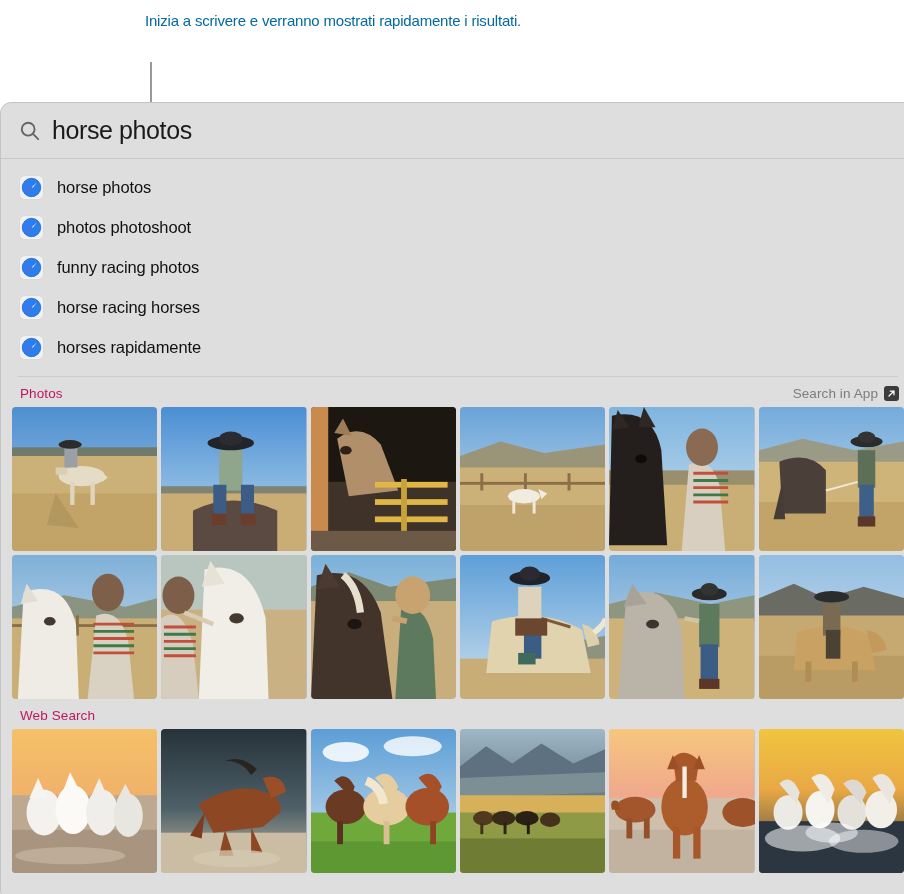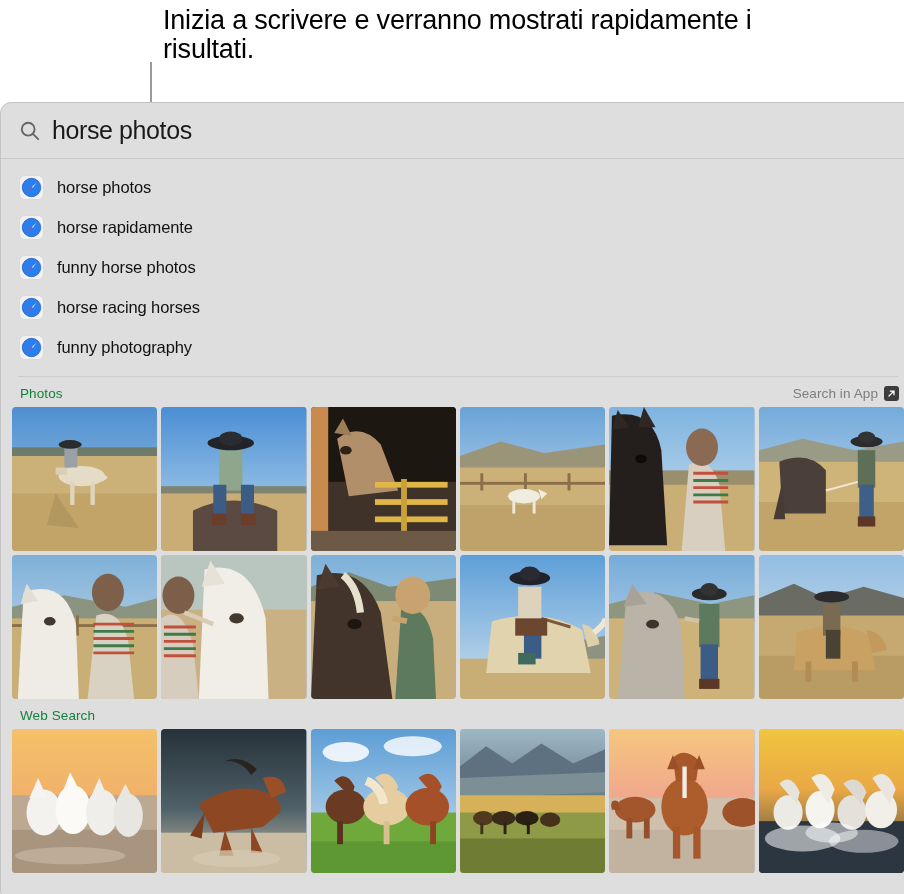--- a/index.html
+++ b/index.html
@@ -11,26 +11,26 @@
     width: 904px;
     height: 894px;
     font-family: "Liberation Sans", sans-serif;
     overflow: hidden;
     position: relative;
   }
 
   
   .callout {
     position: absolute;
-    left: 163px;
+    left: 145px;
     top: 6px;
     width: 660px;
-    font-size: 27px;
+    font-size: 15px;
     line-height: 29px;
-    color: #000000;
+    color: #0369a1;
     letter-spacing: -0.2px;
   }
   .callout-line {
     position: absolute;
     left: 150px;
     top: 62px;
     width: 2px;
     height: 42px;
     background: #9a9a9a;
   }
@@ -108,21 +108,21 @@
 
   
   .section-head {
     display: flex;
     align-items: center;
     justify-content: space-between;
     padding: 9px 16px 6px 19px;
   }
   .section-title {
     font-size: 13.5px;
-    color: #15803d;
+    color: #be185d;
     letter-spacing: 0.1px;
   }
   .search-in-app {
     display: flex;
     align-items: flex-start;
     gap: 6px;
     font-size: 13.5px;
     color: #7d7d7d;
     letter-spacing: 0.1px;
   }
@@ -195,34 +195,34 @@
     <div class="suggestion">
       <span class="safari-icon">
         <svg viewBox="0 0 26 26">
           <rect x="0.5" y="0.5" width="25" height="25" rx="6" fill="#f2f2f2" stroke="#d4d4d4" stroke-width="0.7"></rect>
           <circle cx="13" cy="13" r="9.6" fill="#2a7ef0"></circle>
           <circle cx="13" cy="13" r="9.6" fill="none" stroke="#1a5fc2" stroke-width="0.8"></circle>
           <polygon points="18.3,7.7 13.6,12.4 14.4,13.2" fill="#ffffff"></polygon>
           <polygon points="7.7,18.3 12.4,13.6 11.6,12.8" fill="#e8434a"></polygon>
         </svg>
       </span>
-      <span class="suggestion-label">horse rapidamente</span>
+      <span class="suggestion-label">photos photoshoot</span>
     </div>
 
     <div class="suggestion">
       <span class="safari-icon">
         <svg viewBox="0 0 26 26">
           <rect x="0.5" y="0.5" width="25" height="25" rx="6" fill="#f2f2f2" stroke="#d4d4d4" stroke-width="0.7"></rect>
           <circle cx="13" cy="13" r="9.6" fill="#2a7ef0"></circle>
           <circle cx="13" cy="13" r="9.6" fill="none" stroke="#1a5fc2" stroke-width="0.8"></circle>
           <polygon points="18.3,7.7 13.6,12.4 14.4,13.2" fill="#ffffff"></polygon>
           <polygon points="7.7,18.3 12.4,13.6 11.6,12.8" fill="#e8434a"></polygon>
         </svg>
       </span>
-      <span class="suggestion-label">funny horse photos</span>
+      <span class="suggestion-label">funny racing photos</span>
     </div>
 
     <div class="suggestion">
       <span class="safari-icon">
         <svg viewBox="0 0 26 26">
           <rect x="0.5" y="0.5" width="25" height="25" rx="6" fill="#f2f2f2" stroke="#d4d4d4" stroke-width="0.7"></rect>
           <circle cx="13" cy="13" r="9.6" fill="#2a7ef0"></circle>
           <circle cx="13" cy="13" r="9.6" fill="none" stroke="#1a5fc2" stroke-width="0.8"></circle>
           <polygon points="18.3,7.7 13.6,12.4 14.4,13.2" fill="#ffffff"></polygon>
           <polygon points="7.7,18.3 12.4,13.6 11.6,12.8" fill="#e8434a"></polygon>
@@ -234,21 +234,21 @@
     <div class="suggestion">
       <span class="safari-icon">
         <svg viewBox="0 0 26 26">
           <rect x="0.5" y="0.5" width="25" height="25" rx="6" fill="#f2f2f2" stroke="#d4d4d4" stroke-width="0.7"></rect>
           <circle cx="13" cy="13" r="9.6" fill="#2a7ef0"></circle>
           <circle cx="13" cy="13" r="9.6" fill="none" stroke="#1a5fc2" stroke-width="0.8"></circle>
           <polygon points="18.3,7.7 13.6,12.4 14.4,13.2" fill="#ffffff"></polygon>
           <polygon points="7.7,18.3 12.4,13.6 11.6,12.8" fill="#e8434a"></polygon>
         </svg>
       </span>
-      <span class="suggestion-label">funny photography</span>
+      <span class="suggestion-label">horses rapidamente</span>
     </div>
 
   </div>
 
   <div class="divider-inset"></div>
 
   <div class="section-head">
     <span class="section-title">Photos</span>
     <span class="search-in-app">
       <span>Search in App</span>

